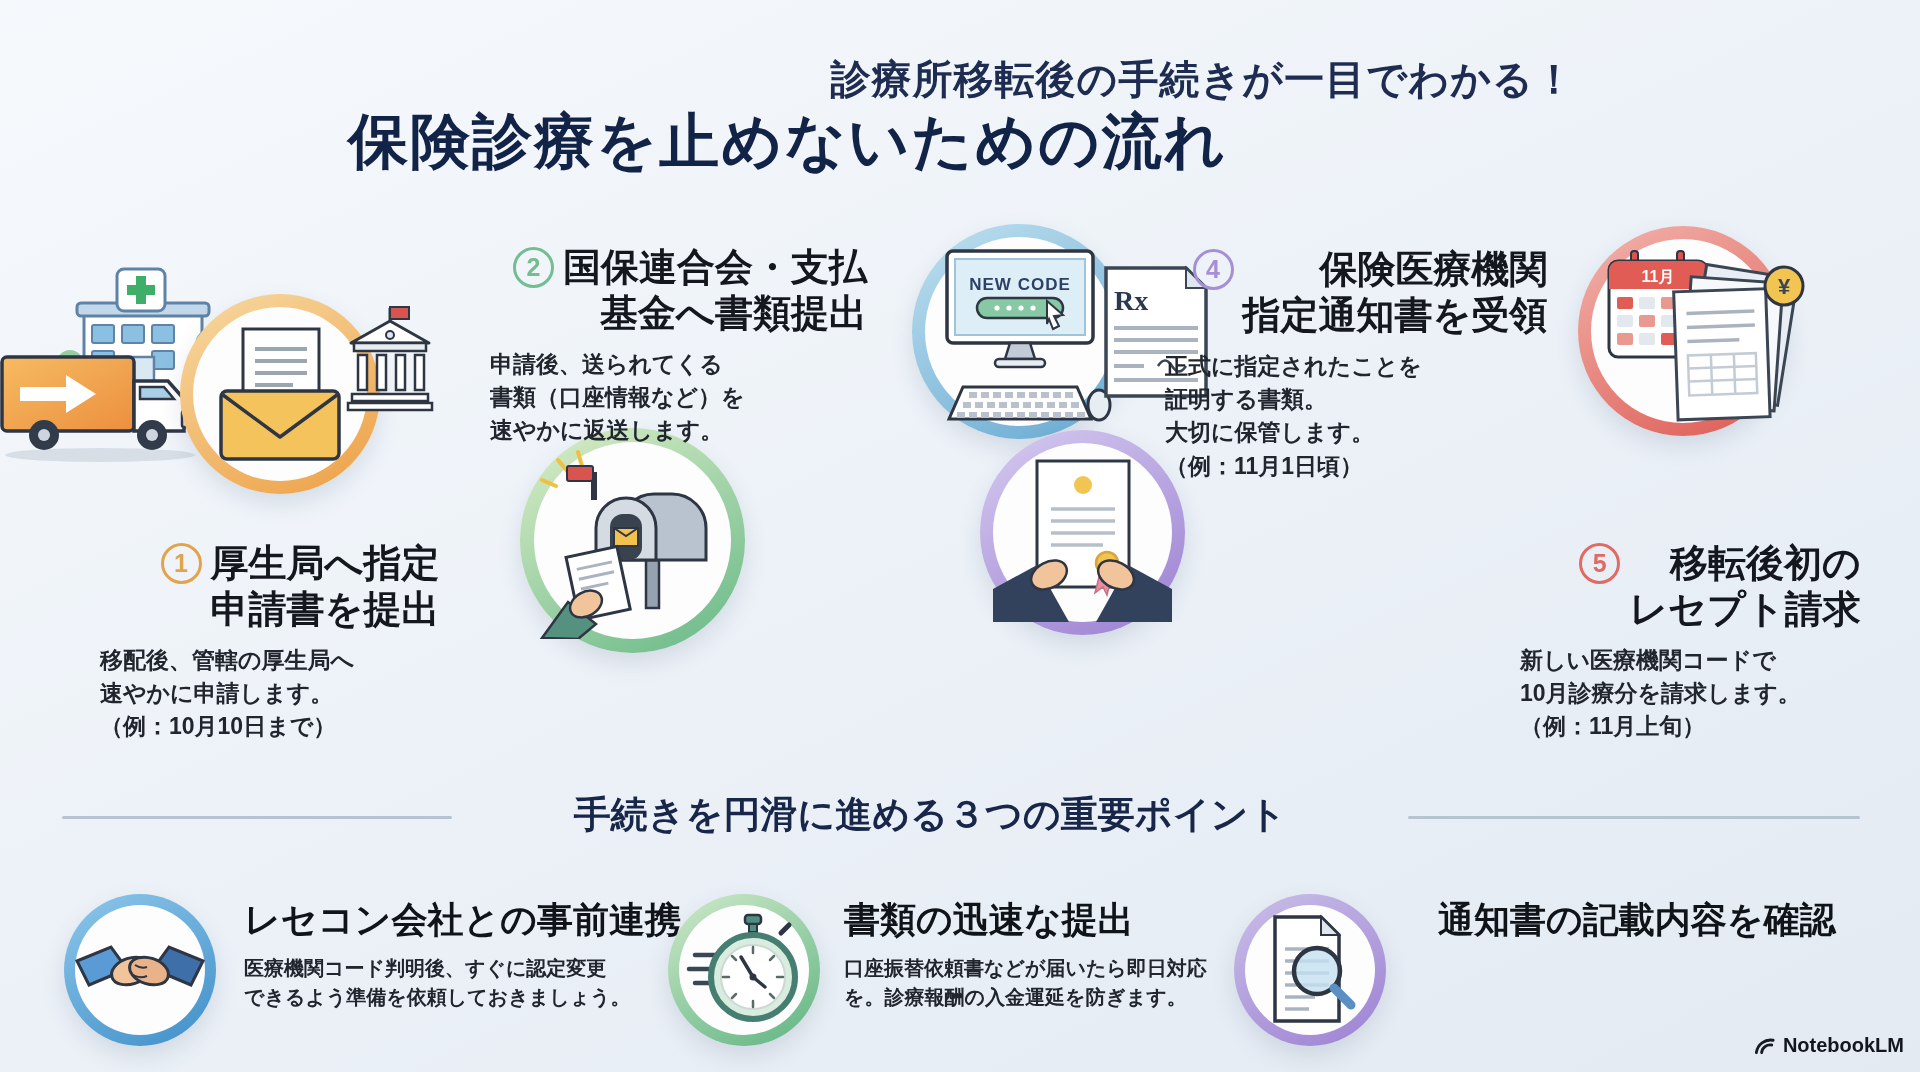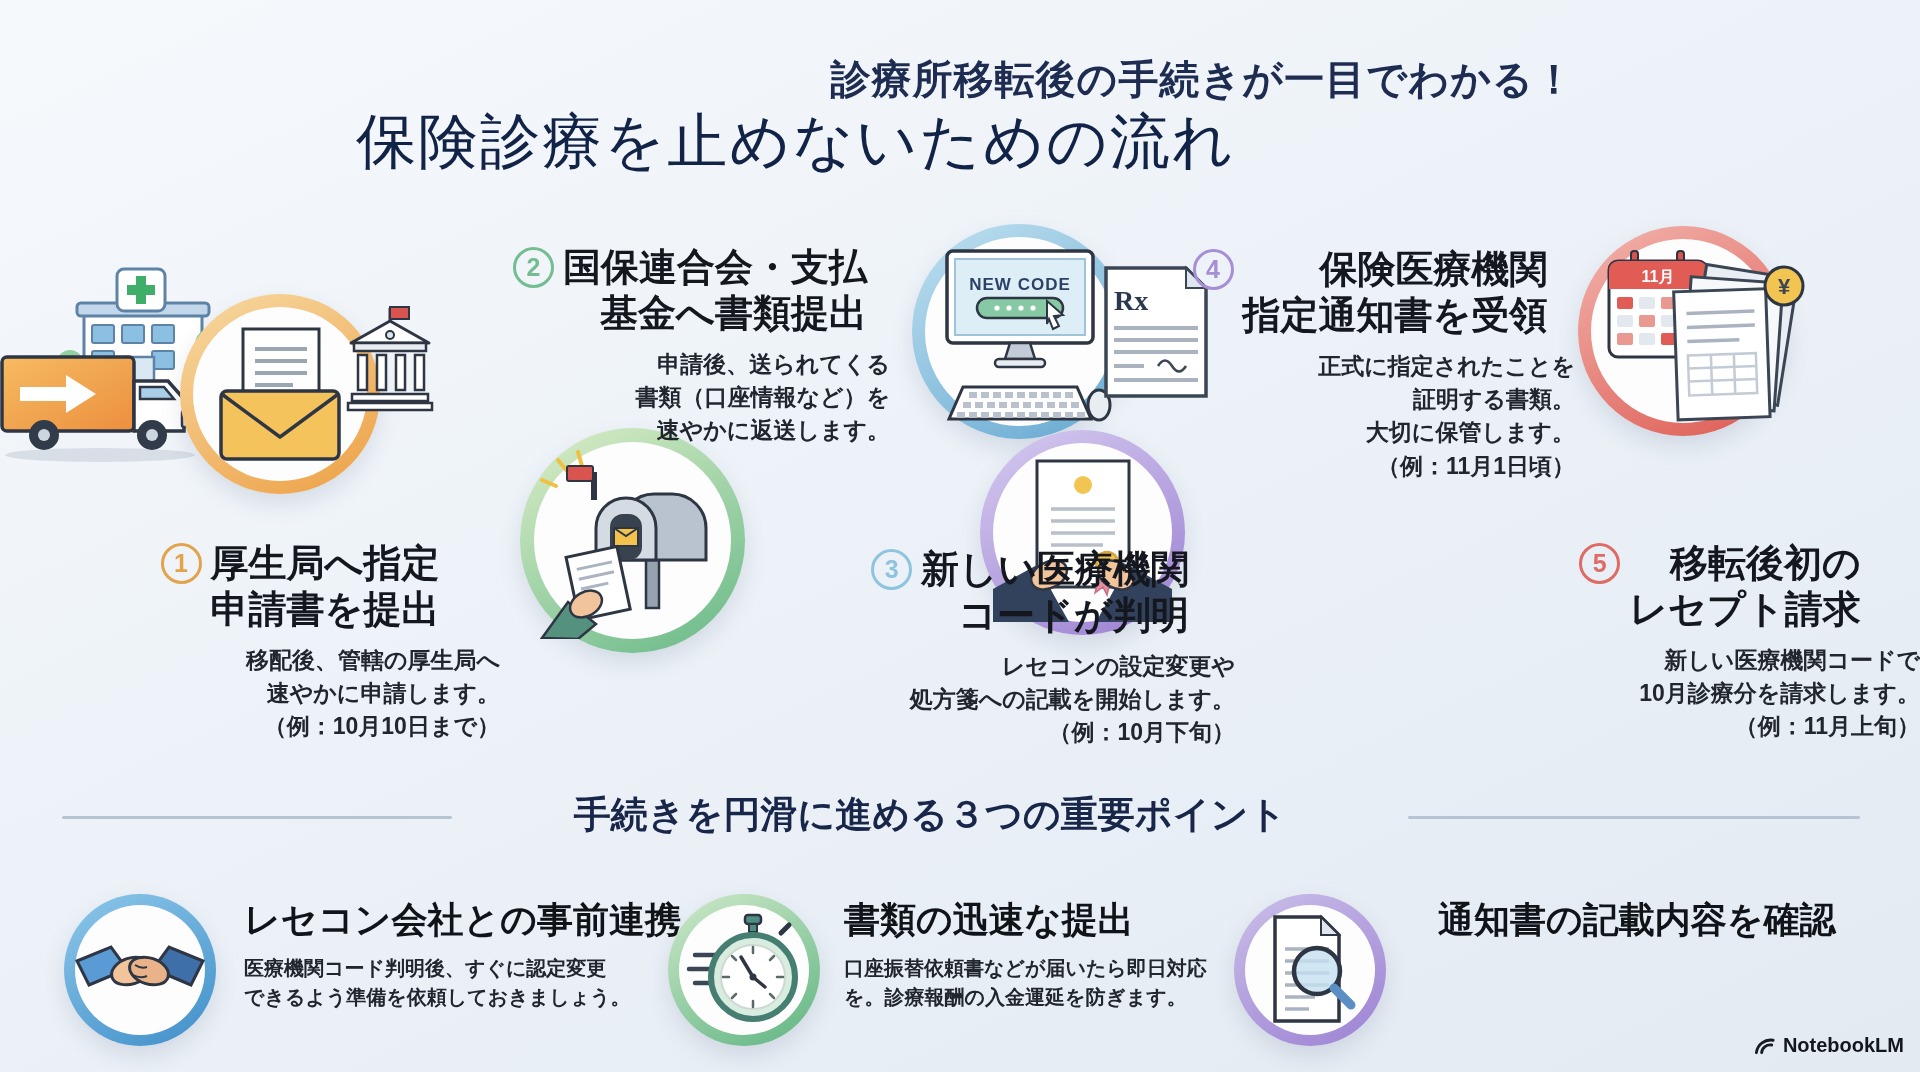--- a/index.html
+++ b/index.html
@@ -4,22 +4,22 @@
 <style>
   * { margin:0; padding:0; box-sizing:border-box; }
   html,body { width:1920px; height:1072px; }
   body { font-family:"Liberation Sans","DejaVu Sans",sans-serif; background:#edf1f7; }
   .canvas { position:relative; width:1920px; height:1072px; overflow:hidden; color:#1f242e;
     background:linear-gradient(155deg,#f6f9fc 0%,#edf2f8 45%,#e3eaf2 100%); }
   .abs { position:absolute; }
 
   .subtitle { left:0; top:52px; width:1575px; text-align:right; font-size:40px; font-weight:800;
     color:#1d2c50; letter-spacing:1px; z-index:3; }
-  .main-title { left:0; top:102px; width:1575px; text-align:center; font-size:60px; font-weight:400;
-    color:#112347; letter-spacing:2px; z-index:3;margin-left:8px; }
+  .main-title { left:0; top:102px; width:1575px; text-align:center; font-size:60px; font-weight:700;
+    color:#112347; letter-spacing:2px; z-index:3; }
 
   .ring { border-radius:50%; box-shadow:0 10px 22px rgba(80,100,130,.16); z-index:1; }
   .ring-inner { position:absolute; border-radius:50%; background:#fdfdfe; display:flex;
     align-items:center; justify-content:center; }
   .r1 { background:linear-gradient(150deg,#f7d9a2,#eda045); }
   .r2 { background:linear-gradient(150deg,#ddeec8,#66b887); }
   .r3 { background:linear-gradient(150deg,#bfe0ef,#66a9d2); }
   .r4 { background:linear-gradient(150deg,#d6cbf0,#9a7fd1); }
   .r5 { background:linear-gradient(150deg,#f2b4ad,#dd5a52); }
   .pc1 { background:linear-gradient(150deg,#8ec7ea,#3f8fc9); }
@@ -30,21 +30,21 @@
   .under-art { z-index:0; }
   .step-text { z-index:3; text-align:center; }
   .step-title { font-size:38px; font-weight:800; color:#14171d; line-height:1.22; text-align:center; }
   .badge { display:inline-flex; align-items:center; justify-content:center; width:41px; height:41px;
     border-radius:50%; border:3px solid currentColor; font-size:25px; font-weight:700;
     margin-right:9px; vertical-align:top; margin-top:3px; }
   .ba-1 { color:#e2a34c; } .ba-2 { color:#74bd93; } .ba-3 { color:#8ec4de; }
   .ba-4 { color:#a78fd6; } .ba-5 { color:#e06a64; }
   .title-text { display:inline-block; white-space:pre-line; vertical-align:top; text-align:right; }
   .step-desc { margin-top:11px; font-size:23px; font-weight:700; color:#21262e; line-height:1.45;
-    white-space:pre-line; text-align:right; }
+    white-space:pre-line; text-align:left; }
 
   .points-heading { text-align:center; font-size:37px; font-weight:800; color:#18264a; z-index:3; }
   .hr { height:3px; background:#b7c3d0; border-radius:2px; z-index:1; }
 
   .point-text { z-index:3; }
   .point-title { font-size:36px; font-weight:800; color:#101419; }
   .point-desc { margin-top:9px; font-size:20px; font-weight:700; color:#21262e; line-height:1.46;
     white-space:pre-line; }
 
   .brand { display:flex; align-items:center; gap:7px; font-size:20px; font-weight:700; color:#13171d; z-index:4; }
@@ -186,27 +186,20 @@
     <polygon points="86,6 106,26 86,26" fill="#dfe6ee" stroke="#3a4654" stroke-width="2"></polygon>
     <text x="14" y="48" font-size="28" font-weight="bold" fill="#2b3950" font-family="Liberation Serif, serif">Rx</text>
     <line x1="14" y1="66" x2="98" y2="66" stroke="#aab4c0" stroke-width="4"></line>
     <line x1="14" y1="78" x2="98" y2="78" stroke="#aab4c0" stroke-width="4"></line>
     <line x1="14" y1="90" x2="98" y2="90" stroke="#aab4c0" stroke-width="4"></line>
     <line x1="14" y1="104" x2="44" y2="104" stroke="#aab4c0" stroke-width="4"></line>
     <path d="M58 104 q7 -11 14 0 t14 0" fill="none" stroke="#3a4654" stroke-width="2.5"></path>
     <line x1="14" y1="118" x2="98" y2="118" stroke="#aab4c0" stroke-width="4"></line>
   </svg>
 
-  <div class="abs step-text" style="left:825px;top:546px;width:410px">
-    <div class="step-title"><span class="badge ba-3">3</span><span class="title-text">新しい医療機関
-コードが判明</span></div>
-    <div class="step-desc">レセコンの設定変更や
-処方箋への記載を開始します。
-（例：10月下旬）</div>
-  </div>
 
   <div class="abs step-text" style="left:1165px;top:246px;width:410px">
     <div class="step-title"><span class="badge ba-4">4</span><span class="title-text">保険医療機関
 指定通知書を受領</span></div>
     <div class="step-desc">正式に指定されたことを
 証明する書類。
 大切に保管します。
 （例：11月1日頃）</div>
   </div>
 

